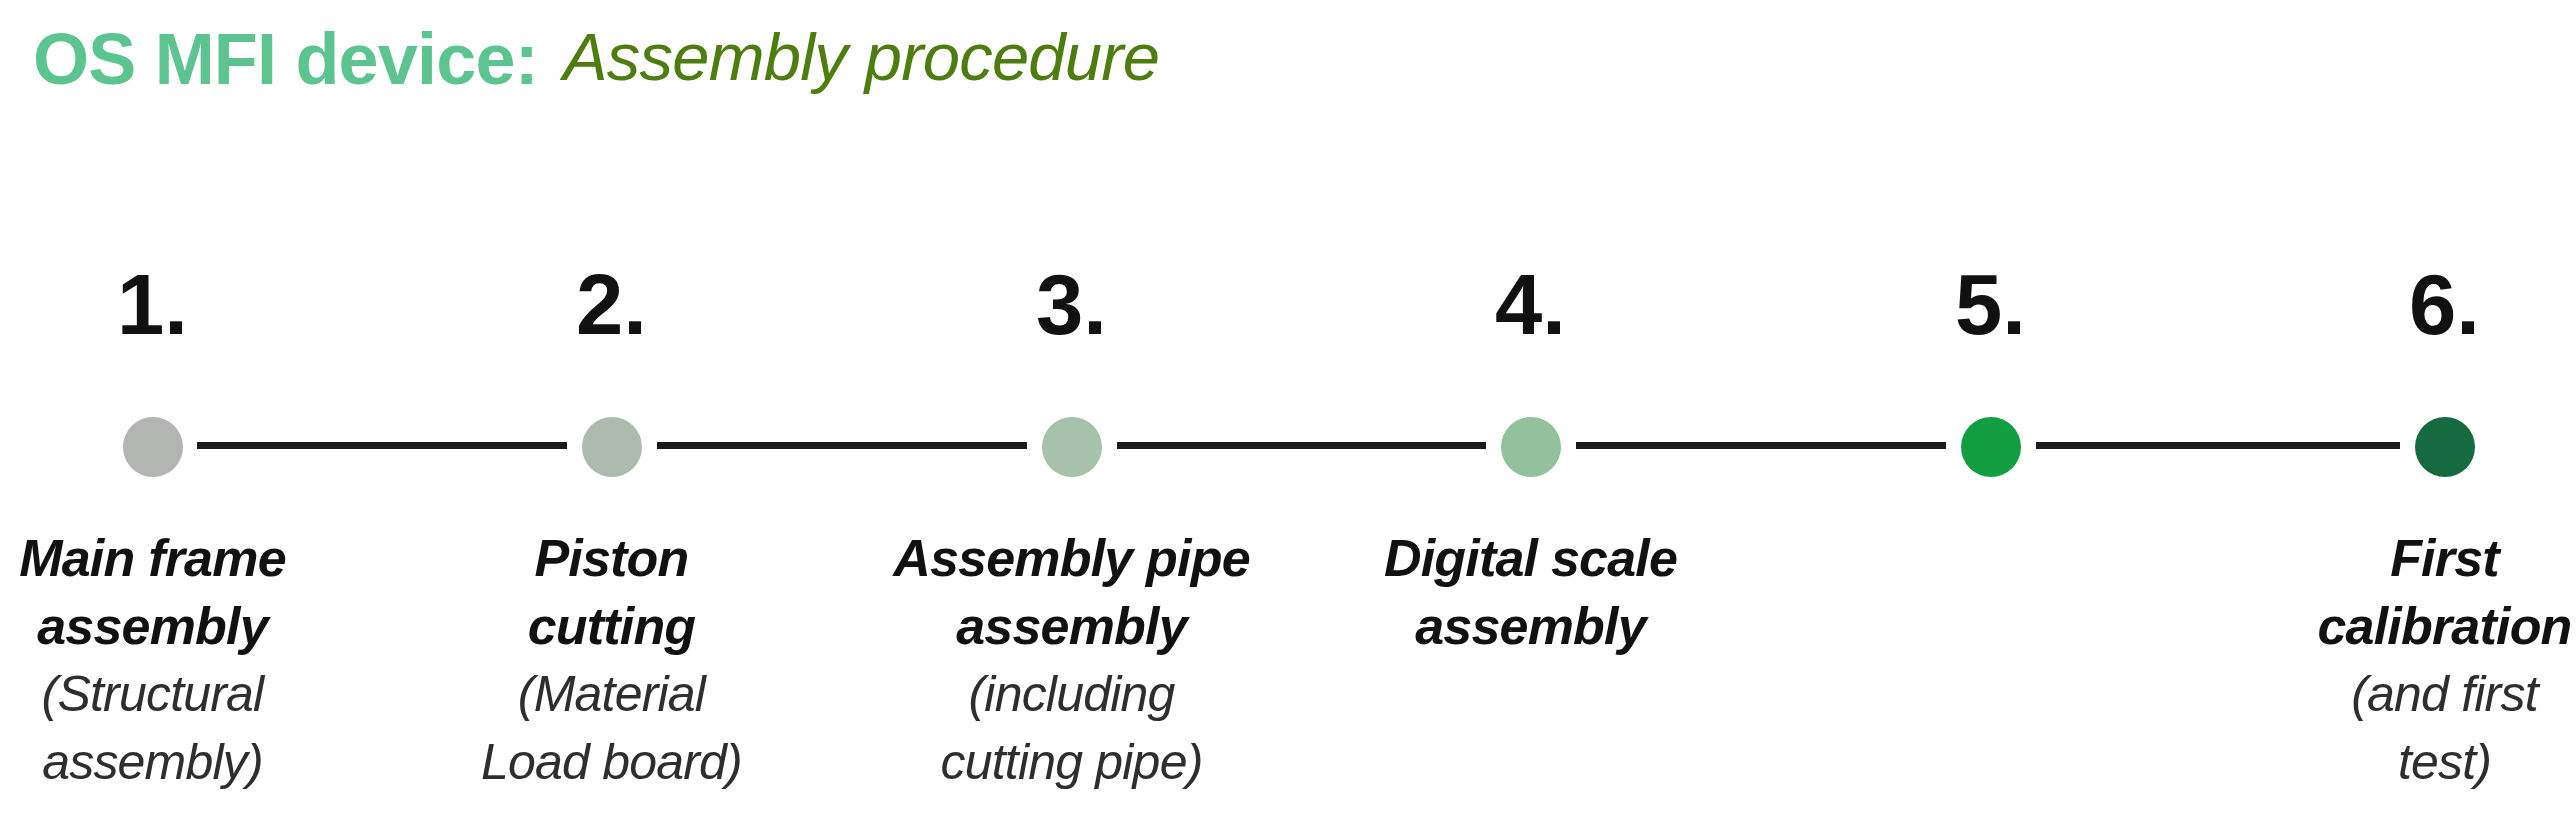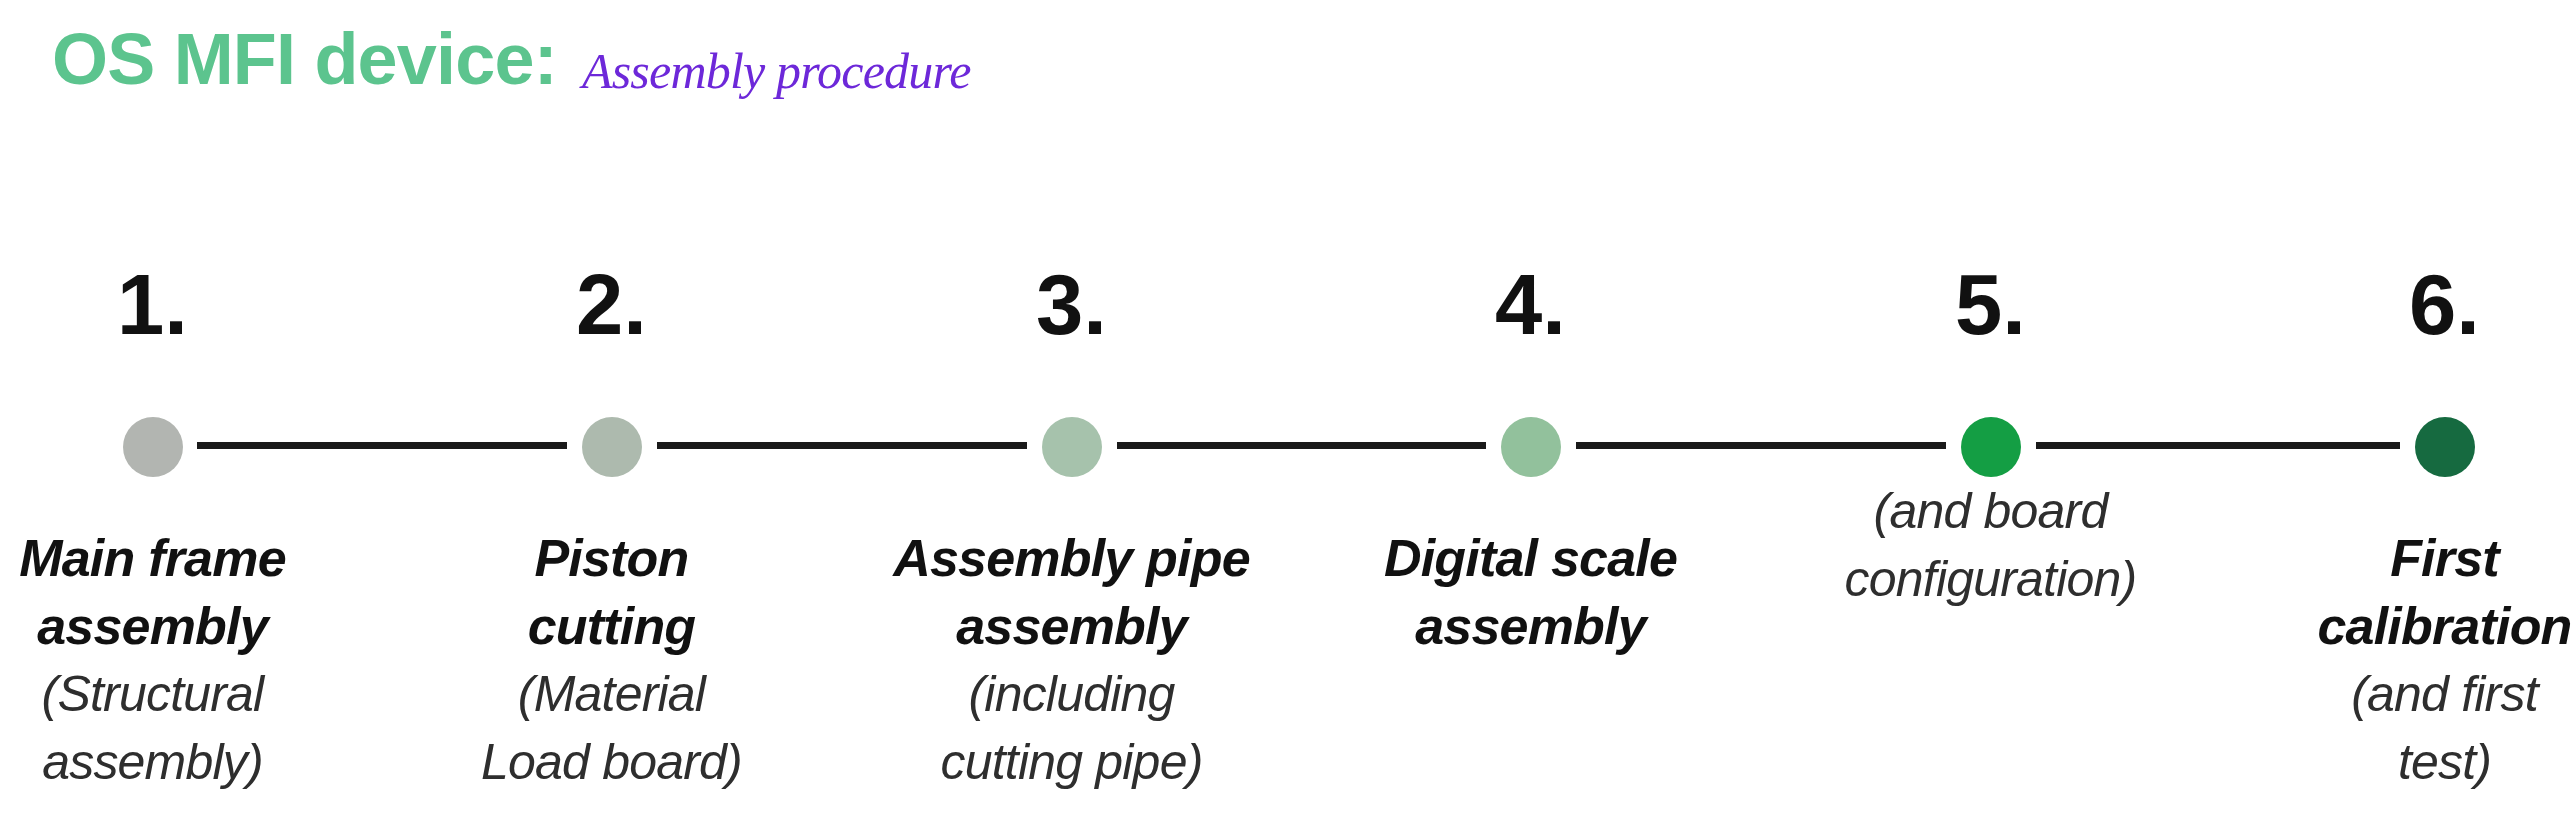--- a/index.html
+++ b/index.html
@@ -14,37 +14,35 @@
     overflow: hidden;
     font-family: "Liberation Sans", sans-serif;
   }
 
   
   .header {
     position: absolute;
     left: 33px;
     top: 18.3px;
     display: flex;
-    align-items: flex-end;
+    align-items: flex-start;
     gap: 25px;
     white-space: nowrap;
-    margin-left: 19px;
   }
   .title-main {
     font-size: 72px;
     font-weight: 700;
     letter-spacing: -0.8px;
   }
   .title-sub {
-    font-size: 50px;
+    font-size: 67px;
     font-style: italic;
     font-weight: 400;
-    color: #6d28d9;
+    color: #4d7c0f;
     letter-spacing: -0.8px;
-    font-family: Liberation Serif, serif;
   }
 
   
   .connector {
     position: absolute;
     top: 442px;
     height: 6.7px;
     background: #1a1a1a;
   }
 
@@ -131,22 +129,20 @@
 <div class="step" style="left:1331px;">
   <div class="step-number">4.</div>
   <div class="step-dot" style="background-color: rgb(146, 193, 156);"></div>
   <div class="step-title">Digital scale
 assembly</div>
 </div>
 
 <div class="step" style="left:1791px;">
   <div class="step-number">5.</div>
   <div class="step-dot" style="background-color: rgb(20, 158, 68);"></div>
-  <div class="step-subtitle">(and board
-configuration)</div>
 </div>
 
 <div class="step" style="left:2245px;">
   <div class="step-number">6.</div>
   <div class="step-dot" style="background-color: rgb(22, 106, 64);"></div>
   <div class="step-title">First
 calibration</div>
   <div class="step-subtitle">(and first
 test)</div>
 </div>

